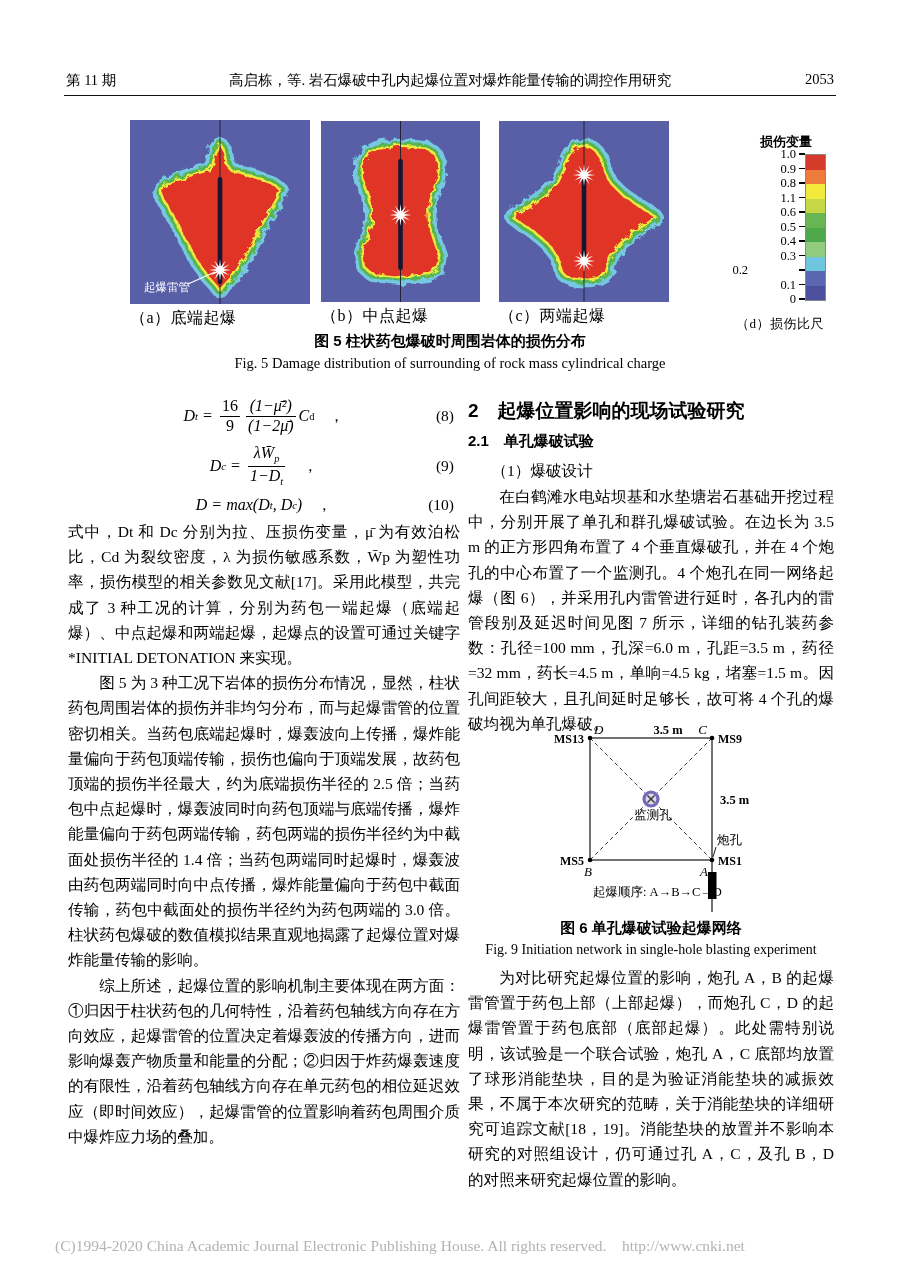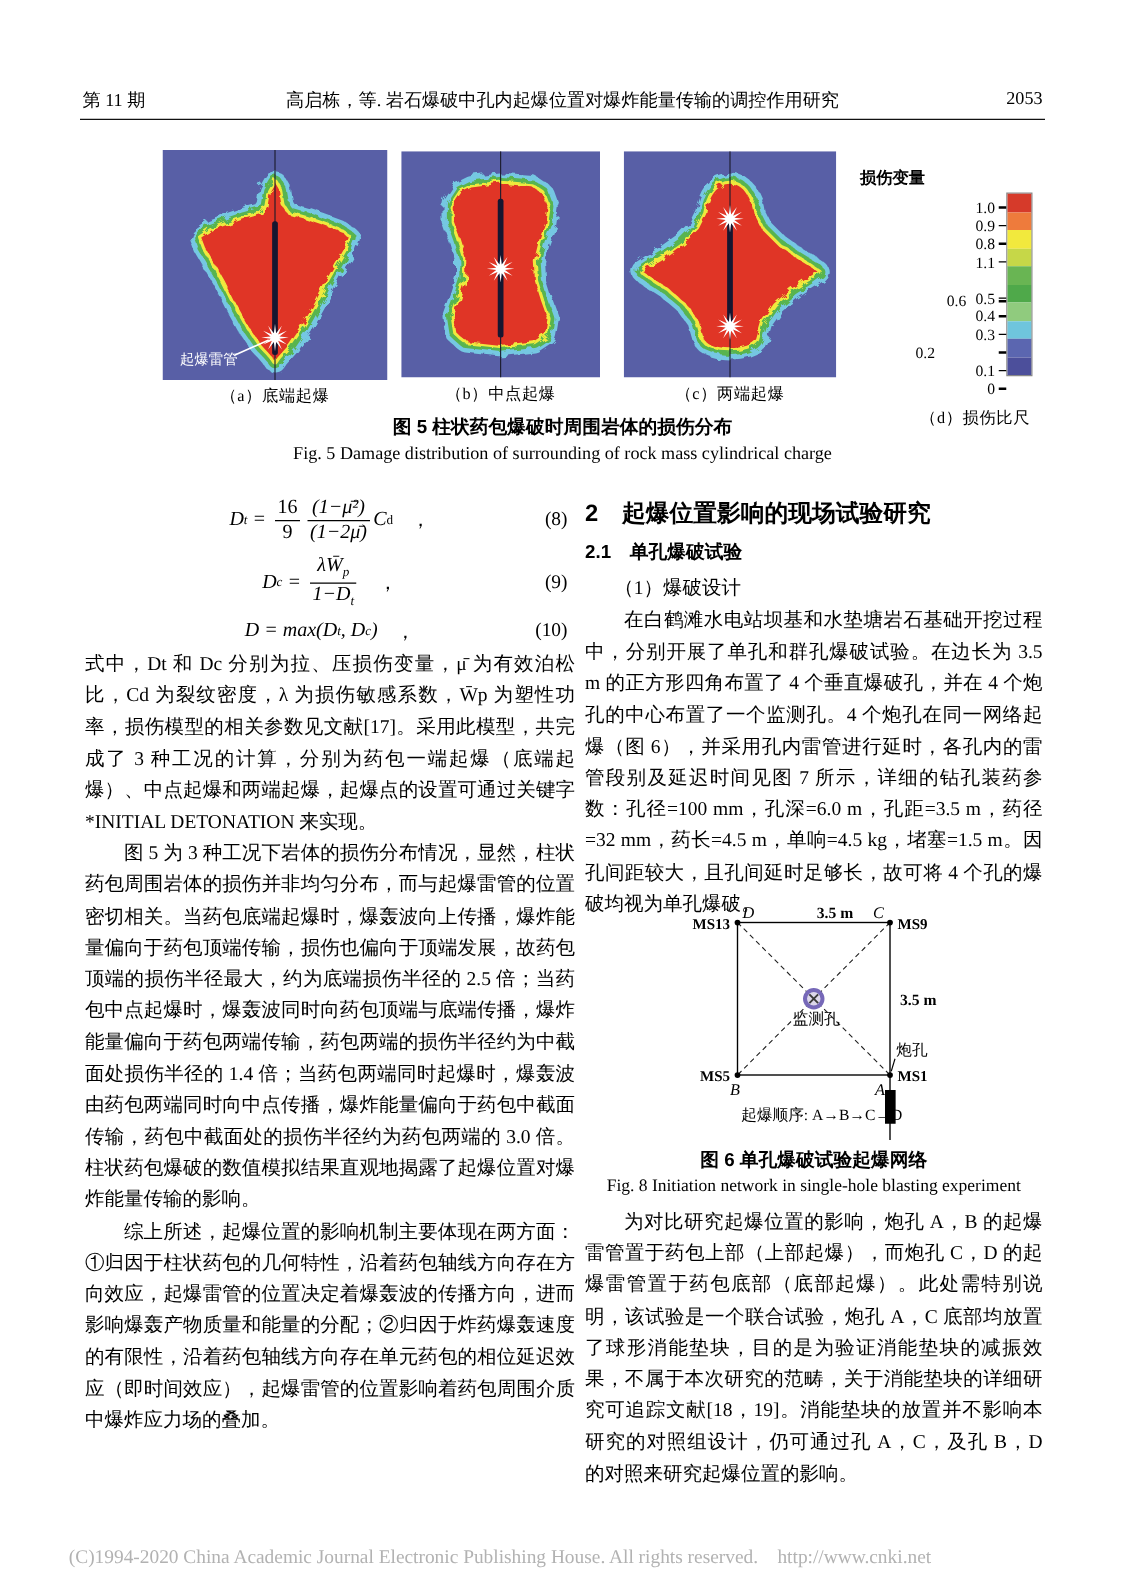--- a/index.html
+++ b/index.html
@@ -5,25 +5,25 @@
   html,body{margin:0;padding:0;}
   body{width:900px;height:1273px;position:relative;background:#ffffff;
        font-family:"Liberation Serif","DejaVu Serif",serif;color:#000;overflow:hidden;}
   .abs{position:absolute;}
   
   .hdr{font-size:14.5px;top:71px;}
   .hdr-line{top:95px;left:64px;right:64px;border-top:1.6px solid #111;height:0;}
   
   .panel{position:absolute;}
   .panel svg{display:block;}
-  .panel-label{text-align:center;font-size:13px;margin-top:4px;letter-spacing:.5px;}
+  .panel-label{text-align:left;font-size:16px;margin-top:4px;letter-spacing:.5px;}
   .cbar-wrap{left:688px;top:133px;width:138px;}
-  .cbar-title{font-size:13px;font-weight:bold;text-align:left;padding-right:14px;margin-bottom:3px;}
+  .cbar-title{font-size:13px;font-weight:bold;text-align:right;padding-right:14px;margin-bottom:3px;}
   .cbar-row{display:flex;justify-content:flex-end;}
-  .cbar-ticks{position:relative;width:36px;height:145px;margin-top:12px;}
+  .cbar-ticks{position:relative;width:36px;height:145px;}
   .cbar-tick{position:absolute;right:0;display:flex;align-items:center;font-size:12.5px;line-height:14px;}
   .cbar-tick i{display:inline-block;width:6px;height:1.6px;background:#000;margin-left:3px;}
   .cbar-segs{width:19px;height:145px;display:flex;flex-direction:column;border:0.5px solid #888;}
   .cbar-dlabel{font-size:13px;text-align:right;padding-right:2px;margin-top:14px;letter-spacing:.5px;}
   .cap-cn{left:0;right:0;text-align:center;font-size:15px;font-weight:bold;
           font-family:"Liberation Sans","DejaVu Sans",sans-serif;}
   .cap-en{left:0;right:0;text-align:center;font-size:14.5px;}
   
   .eqrow{left:70px;width:388px;display:flex;align-items:center;justify-content:center;font-size:16px;}
   .eqno{position:absolute;right:4px;top:50%;transform:translateY(-50%);font-size:15.5px;}
@@ -125,21 +125,21 @@
           <i></i>
         </div>
         <div class="cbar-tick" style="top: 22px;">
           <span>0.8</span>
           <i></i>
         </div>
         <div class="cbar-tick" style="top: 36.5px;">
           <span>1.1</span>
           <i></i>
         </div>
-        <div class="cbar-tick" style="top: 68px; gap: 23px;">
+        <div class="cbar-tick" style="top: 51px;">
           <span>0.6</span>
           <i></i>
         </div>
         <div class="cbar-tick" style="top: 65.5px;">
           <span>0.5</span>
           <i></i>
         </div>
         <div class="cbar-tick" style="top: 80px;">
           <span>0.4</span>
           <i></i>
@@ -256,19 +256,19 @@
   <text class="f6-dim" x="222" y="82">3.5 m</text>
   <text class="f6-cn" x="155" y="97" text-anchor="middle">监测孔</text>
   <text class="f6-cn" x="219" y="122">炮孔</text>
   <line x1="218" y1="125" x2="215" y2="135" stroke="#000" stroke-width="0.9"></line>
   <line x1="214" y1="138" x2="214" y2="190" stroke="#000" stroke-width="1.1"></line>
   <rect x="210" y="150" width="8.5" height="27" fill="#000"></rect>
   <text class="f6-cn" x="95" y="174" font-size="13">起爆顺序: A→B→C→D</text>
 </svg>
 
 <div class="abs" style="left:468px;top:919px;width:366px;text-align:center;font-weight:bold;font-size:15px;font-family:'Liberation Sans','DejaVu Sans',sans-serif;">图 6 单孔爆破试验起爆网络</div>
-<div class="abs" style="left:456px;top:942px;width:390px;text-align:center;font-size:14px;">Fig. 8 Initiation network in single-hole blasting experiment</div>
+<div class="abs" style="left:456px;top:942px;width:390px;text-align:center;font-size:14px;">Fig. 9 Initiation network in single-hole blasting experiment</div>
 
 <div class="abs col" style="left:468px;top:965px;width:366px;">
   <p class="ind">为对比研究起爆位置的影响，炮孔 A，B 的起爆雷管置于药包上部（上部起爆），而炮孔 C，D 的起爆雷管置于药包底部（底部起爆）。此处需特别说明，该试验是一个联合试验，炮孔 A，C 底部均放置了球形消能垫块，目的是为验证消能垫块的减振效果，不属于本次研究的范畴，关于消能垫块的详细研究可追踪文献[18，19]。消能垫块的放置并不影响本研究的对照组设计，仍可通过孔 A，C，及孔 B，D 的对照来研究起爆位置的影响。</p>
 </div>
 
 <div class="abs footer">(C)1994-2020 China Academic Journal Electronic Publishing House. All rights reserved.    http://www.cnki.net</div>
 
 </body></html>

